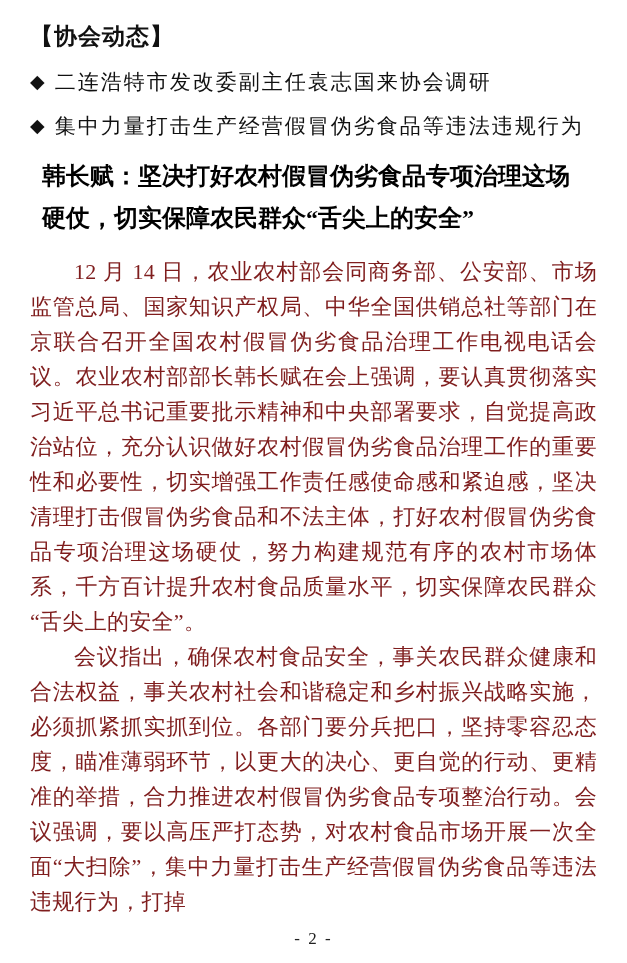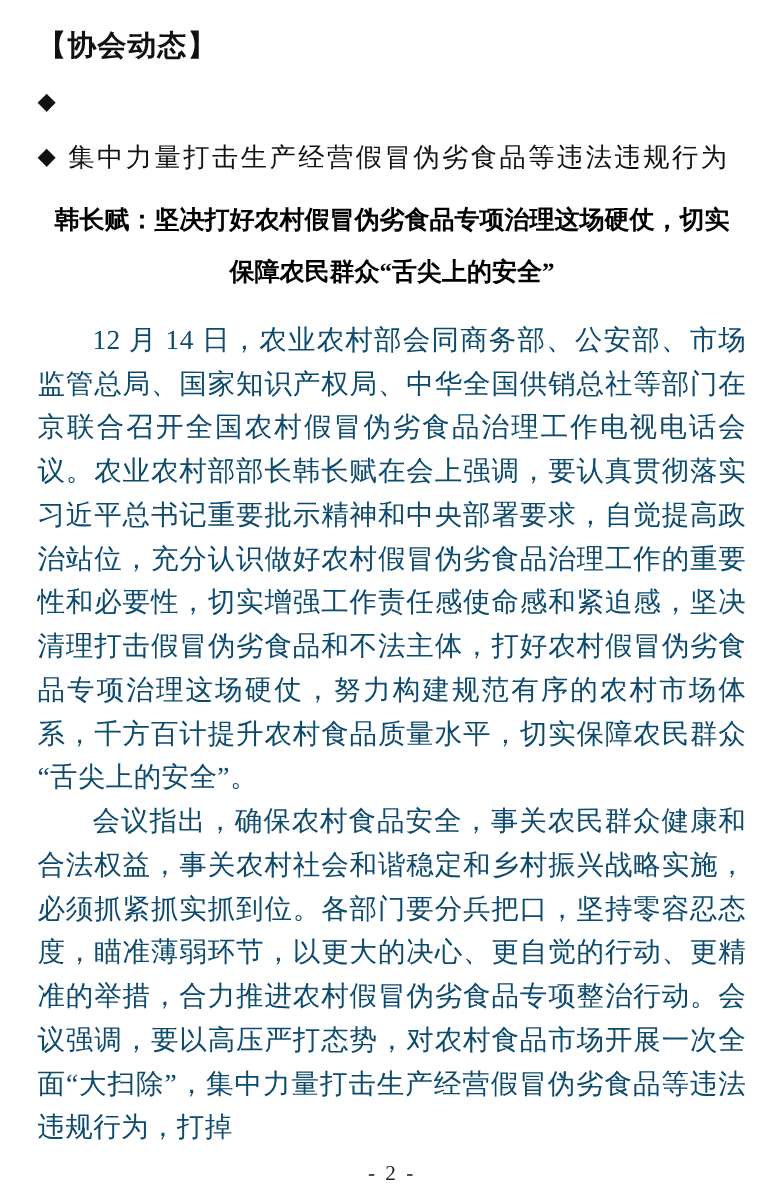--- a/index.html
+++ b/index.html
@@ -42,35 +42,35 @@
     color: #111111;
   }
   .bullet-marker {
     flex: 0 0 auto;
     font-size: 19px;
     line-height: 30px;
     margin-right: 10px;
     letter-spacing: 0;
   }
   .article-title {
-    font-size: 20px;
+    font-size: 24px;
     font-weight: bold;
     line-height: 42px;
-    text-align: center;
+    text-align: left;
     color: #000000;
     margin: 14px 0 15px 0;
     padding: 0 12px;
   }
   .body-para {
     font-size: 22px;
     line-height: 35px;
     text-align: justify;
     text-indent: 2em;
     letter-spacing: 0.3px;
-    color: #0c4a6e;
+    color: #7f1d1d;
     margin: 0;
   }
   .page-number {
     position: absolute;
     left: 0;
     right: 0;
     bottom: 14px;
     text-align: center;
     font-size: 17px;
     letter-spacing: 2px;
@@ -79,20 +79,21 @@
 </style>
 </head>
 <body>
 
 <div class="page">
 
   <div class="section-header">【协会动态】</div>
 
   <div class="bullet-item">
     <span class="bullet-marker">◆</span>
+    <span>二连浩特市发改委副主任袁志国来协会调研</span>
   </div>
 
   <div class="bullet-item">
     <span class="bullet-marker">◆</span>
     <span>集中力量打击生产经营假冒伪劣食品等违法违规行为</span>
   </div>
 
 
   <h1 class="article-title">韩长赋：坚决打好农村假冒伪劣食品专项治理这场硬仗，切实保障农民群众“舌尖上的安全”</h1>
 

